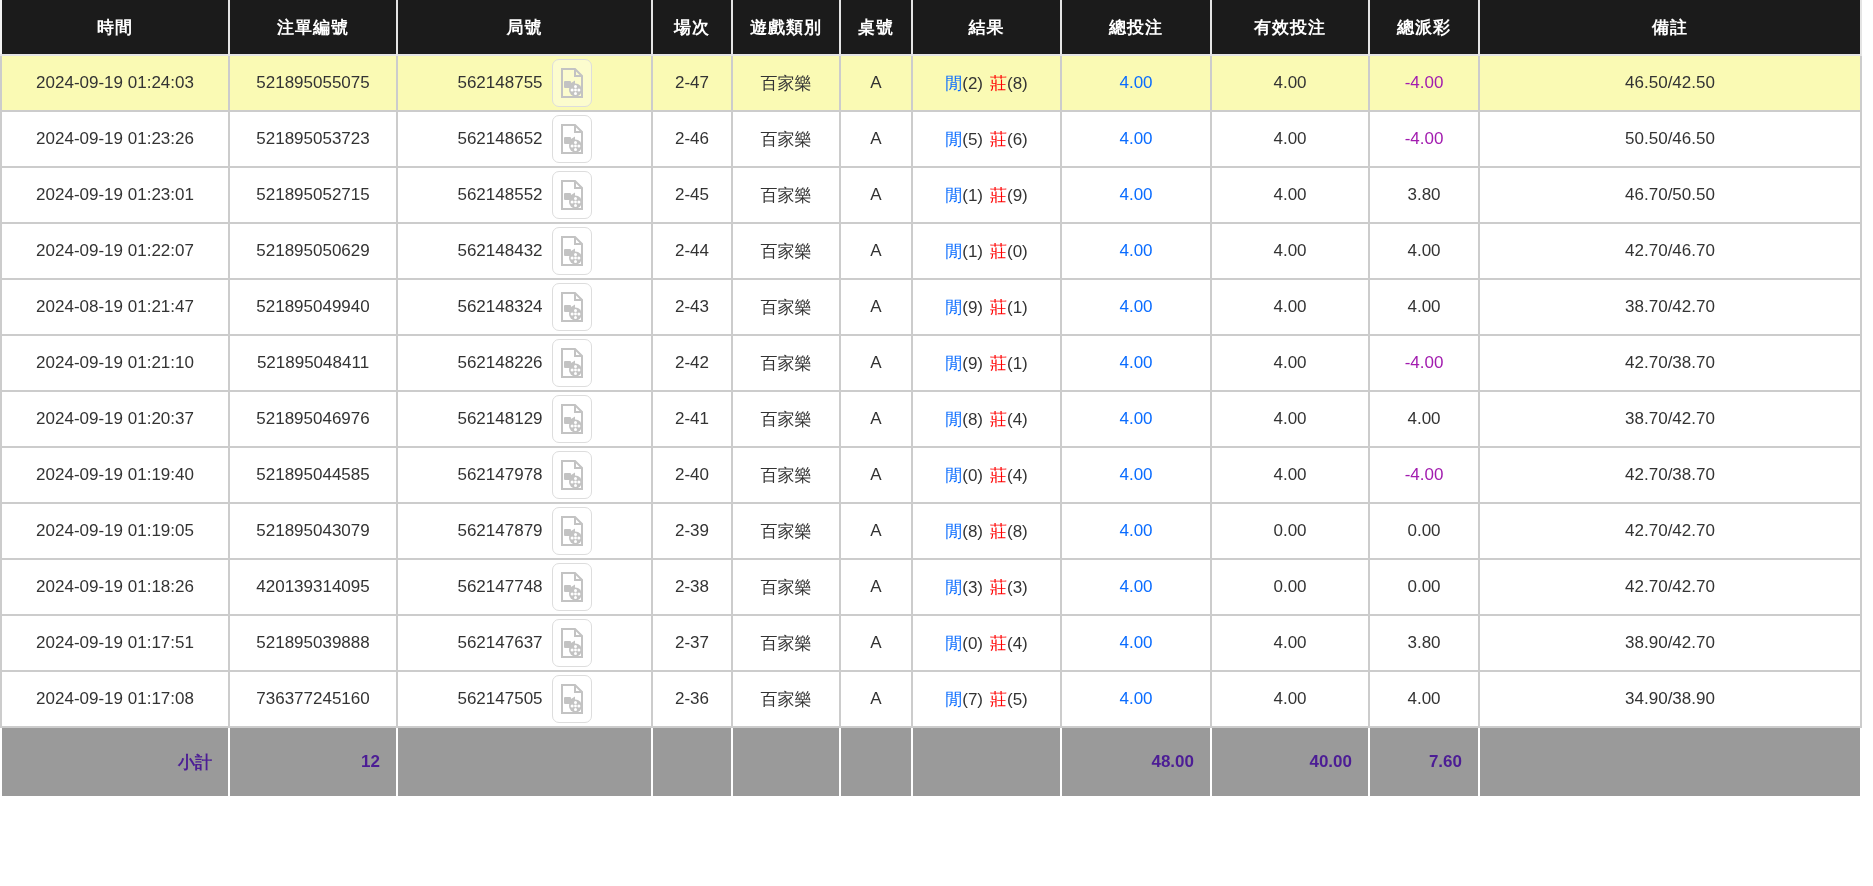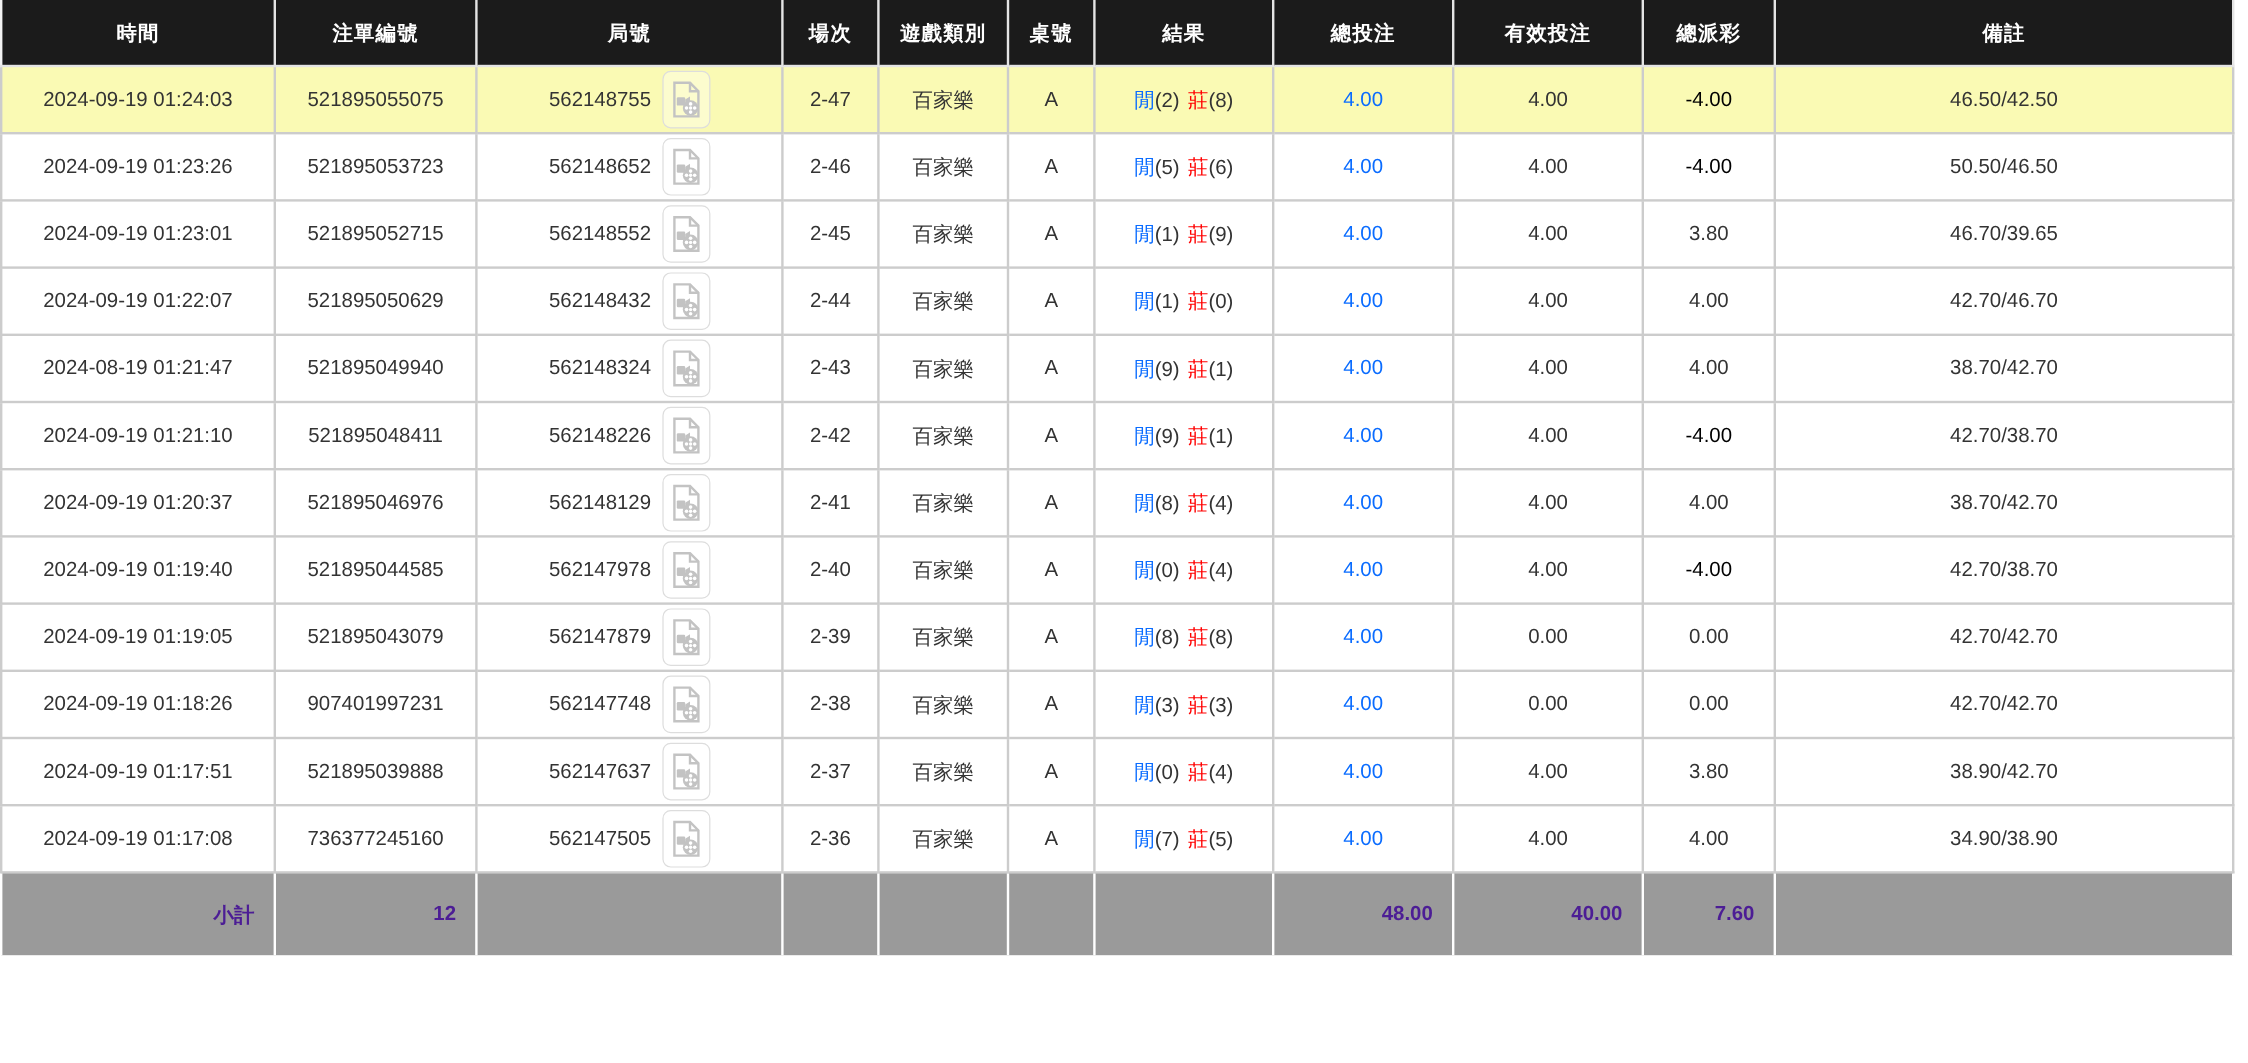--- a/index.html
+++ b/index.html
@@ -19,21 +19,21 @@
   }
   tbody tr{height:56px;}
   tbody tr.highlight td{background:#fafab4;}
   
   tfoot td{
     background:#9a9a9a;color:#4c1d95;font-weight:bold;font-size:17px;
     border:2px solid #fff;border-bottom:none;height:36px;text-align:right;padding:16px;
   }
   tfoot td:first-child{border-left:2px solid #fff;}
   .blue{color:#0a6cff;}
-  td.neg{color:#000000;}
+  td.neg{color:#a21caf;}
   .res-label-p{color:#0a6cff;}
   .res-label-b{color:#ff0000;margin-left:7px;}
   .round-no{vertical-align:middle;}
   .video-btn{
     display:inline-block;width:38px;height:46px;margin-left:9px;
     border:1px solid #ddd;border-radius:7px;background:rgba(255,255,255,0.35);
     vertical-align:middle;line-height:44px;text-align:center;cursor:pointer;
   }
   .video-btn svg{vertical-align:middle;}
 </style>
@@ -145,21 +145,21 @@
     </td>
     <td>2-45</td>
     <td>百家樂</td>
     <td>A</td>
     <td>
       <span class="res-label-p">閒</span><span>(1)</span><span class="res-label-b">莊</span><span>(9)</span>
     </td>
     <td><span class="blue">4.00</span></td>
     <td>4.00</td>
     <td>3.80</td>
-    <td>46.70/39.65</td>
+    <td>46.70/50.50</td>
   </tr>
       <tr>
     <td>2024-09-19 01:22:07</td>
     <td>521895050629</td>
     <td>
       <span class="round-no">562148432</span><span class="video-btn"><svg width="26" height="32" viewBox="0 0 26 32" fill="none" xmlns="http://www.w3.org/2000/svg">
           <path d="M3 2 H16 L23 9 V30 H3 Z" stroke="#c3c3c3" stroke-width="2" fill="none"></path>
           <path d="M16 2 V9 H23" stroke="#c3c3c3" stroke-width="2" fill="none"></path>
           <rect x="5" y="14" width="7" height="7" rx="1" fill="#c3c3c3"></rect>
           <path d="M12 16 L16 13.5 V21.5 L12 19 Z" fill="#c3c3c3"></path>
@@ -317,21 +317,21 @@
     <td>
       <span class="res-label-p">閒</span><span>(8)</span><span class="res-label-b">莊</span><span>(8)</span>
     </td>
     <td><span class="blue">4.00</span></td>
     <td>0.00</td>
     <td>0.00</td>
     <td>42.70/42.70</td>
   </tr>
       <tr>
     <td>2024-09-19 01:18:26</td>
-    <td>907401997231</td>
+    <td>420139314095</td>
     <td>
       <span class="round-no">562147748</span><span class="video-btn"><svg width="26" height="32" viewBox="0 0 26 32" fill="none" xmlns="http://www.w3.org/2000/svg">
           <path d="M3 2 H16 L23 9 V30 H3 Z" stroke="#c3c3c3" stroke-width="2" fill="none"></path>
           <path d="M16 2 V9 H23" stroke="#c3c3c3" stroke-width="2" fill="none"></path>
           <rect x="5" y="14" width="7" height="7" rx="1" fill="#c3c3c3"></rect>
           <path d="M12 16 L16 13.5 V21.5 L12 19 Z" fill="#c3c3c3"></path>
           <circle cx="16.5" cy="23" r="6.5" fill="#c3c3c3"></circle>
           <circle cx="16.5" cy="23" r="1.4" fill="#ffffff"></circle>
           <circle cx="16.5" cy="19.6" r="1.5" fill="#ffffff"></circle>
           <circle cx="16.5" cy="26.4" r="1.5" fill="#ffffff"></circle>

